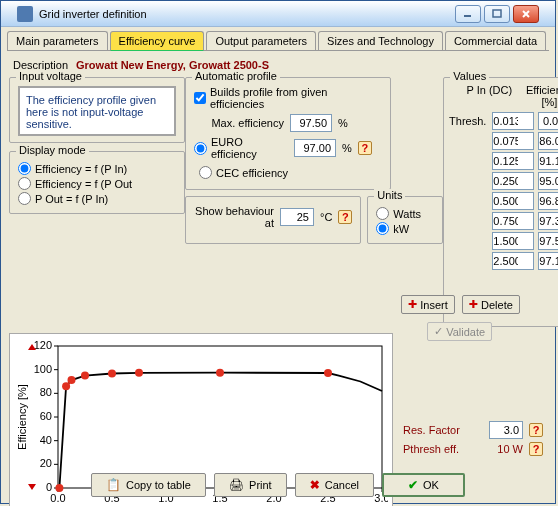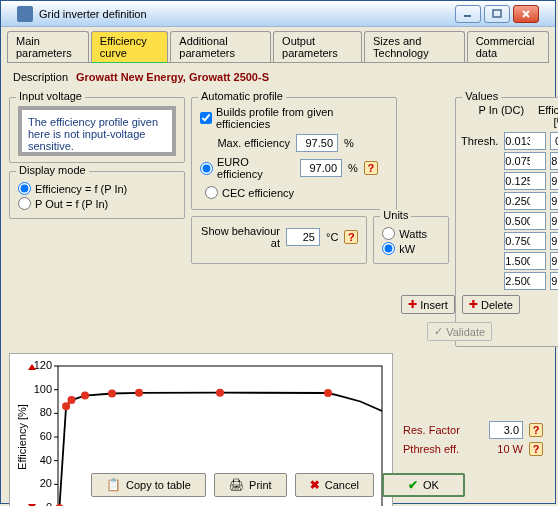--- a/index.html
+++ b/index.html
@@ -10,25 +10,25 @@
 .title-text{flex:1;color:#000}
 .wbtn{width:26px;height:18px;border:1px solid #6a8fbc;border-radius:3px;margin-left:3px;display:flex;align-items:center;justify-content:center;background:linear-gradient(#f4f9fe,#cfe4f7);font-weight:bold;color:#466a92;position:relative}
 .wbtn.close{background:linear-gradient(#f7a18b,#d94d2f);border-color:#a02c17;color:#fff}
 .tabs{display:flex;padding:4px 6px 0 6px;gap:2px}
 .tab{padding:3px 8px;border:1px solid #999;border-bottom:none;background:#ece9d8;border-radius:3px 3px 0 0;cursor:pointer}
 .tab.active{background:#fde047;position:relative;font-weight:normal;border-bottom:1px solid #22c55e;margin-bottom:-1px}
 .tabline{border-top:1px solid #999;margin:0 6px}
 .body{padding:6px 8px}
 .desc{color:#000;margin:2px 0 2px 4px}
 .desc-val{color:#880000;font-weight:bold;margin-left:6px}
-.row1{display:flex;gap:6px;margin-top:12px}
+.row1{display:flex;margin-top:4px}
 .group{border:1px solid #a9a9a9;border-radius:2px;padding:8px 8px 6px 8px;position:relative;background:#ece9d8}
 .group>.gt{position:absolute;top:-8px;left:6px;background:#ece9d8;padding:0 3px;color:#000}
 .inputvolt{width:176px;height:66px}
-.ivbox{border:4px solid #a3a3a3;background:#fff;padding:6px;color:#1a3c7d;height:100%}
+.ivbox{border:2px solid #a3a3a3;background:#fff;padding:6px;color:#1a3c7d;height:100%}
 .autoprof{width:206px}
 .chk{display:flex;align-items:center;gap:4px;color:#000;margin-bottom:4px}
 .chk input{width:12px;height:12px}
 .rad{display:flex;align-items:center;gap:4px;margin:2px 0}
 .effrow{display:flex;align-items:center;gap:6px;margin:2px 0}
 .efflabel{width:90px;text-align:right;color:#000}
 .effin{width:42px;height:18px;border:1px solid #7f9db9;background:#fff;text-align:right;padding-right:4px}
 .pct{color:#000}
 .help{width:14px;height:14px;border:1px solid #b08030;background:#ffe9b2;color:#c00;font-weight:bold;text-align:center;border-radius:2px;line-height:12px;cursor:pointer}
 .values{width:144px;padding:6px 6px 4px 6px;height:250px}
@@ -77,21 +77,20 @@
         <svg width="10" height="10">
           <line x1="2" y1="2" x2="8" y2="8" stroke="#fff" stroke-width="2"></line>
           <line x1="8" y1="2" x2="2" y2="8" stroke="#fff" stroke-width="2"></line>
         </svg>
       </div>
   </div>
 
   <div class="tabs">
     <div class="tab">Main parameters</div>
     <div class="tab active">Efficiency curve</div>
-    <div class="tab">Additional parameters</div>
     <div class="tab">Output parameters</div>
     <div class="tab">Sizes and Technology</div>
     <div class="tab">Commercial data</div>
   </div>
   <div class="tabline"></div>
 
   <div class="body">
     <div style="display:flex;align-items:center;gap:2px">
       <span class="desc">Description</span>
       <span class="desc-val">Growatt New Energy,  Growatt 2500-S</span>
@@ -102,20 +101,24 @@
         <div class="group inputvolt">
           <span class="gt">Input voltage</span>
           <div class="ivbox">The efficiency profile given here is not input-voltage sensitive.</div>
         </div>
         <div class="row2" style="margin-top:2px">
           <div class="group display">
             <span class="gt">Display mode</span>
             <label class="rad">
                 <input type="radio" name="dm" checked="" style="">
                 <span>Efficiency = f (P In)</span>
+              </label>
+            <label class="rad">
+                <input type="radio" name="dm" style="">
+                <span>Efficiency = f (P Out</span>
               </label>
             <label class="rad">
                 <input type="radio" name="dm" style="">
                 <span>P Out      = f (P In)</span>
               </label>
           </div>
         </div>
       </div>
 
       <div style="display:flex;flex-direction:column;gap:6px">

